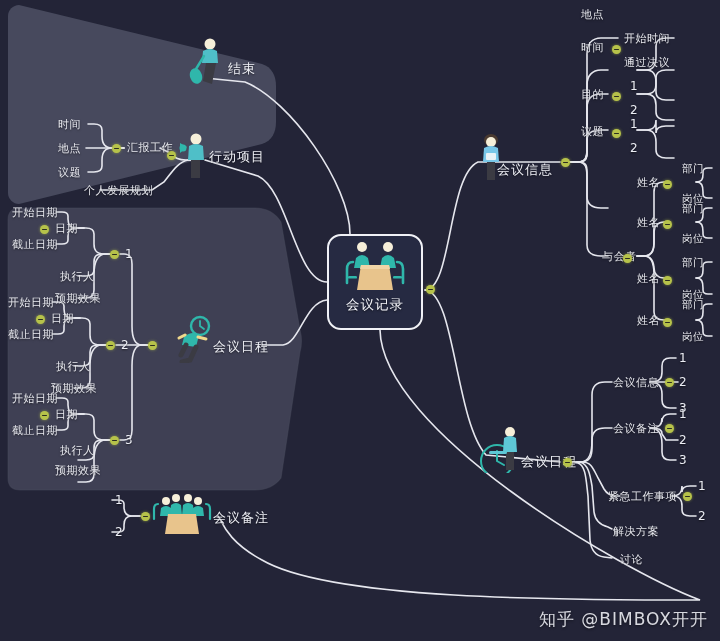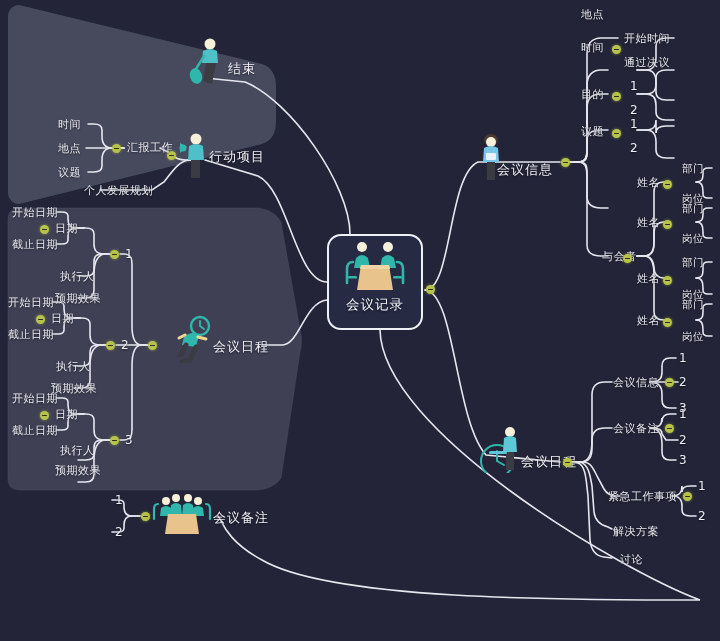--- a/index.html
+++ b/index.html
@@ -361,14 +361,15 @@
     <path d="M19,13 q5,-4 10,0 l1,10 l-12,0 z" fill="#2fb7ab"></path>
     <path d="M31,13 q5,-4 10,0 l1,10 l-12,0 z" fill="#2fb7ab"></path>
     <path d="M41,16 q5,-4 10,0 l1,8 l-12,0 z" fill="#2fb7ab"></path>
     <path d="M16,22 l28,0 l3,20 l-34,0 z" fill="#e8c48c"></path>
   </svg>
   <div class="node mid" style="left:213px;top:511px">会议备注</div>
   <div class="bullet" style="left:141px;top:512px"></div>
   <div class="node num" style="left:115px;top:494px">1</div>
   <div class="node num" style="left:115px;top:526px">2</div>
 
+  <div id="watermark">知乎 @BIMBOX开开</div>
 
 </div>
 
 </body></html>

